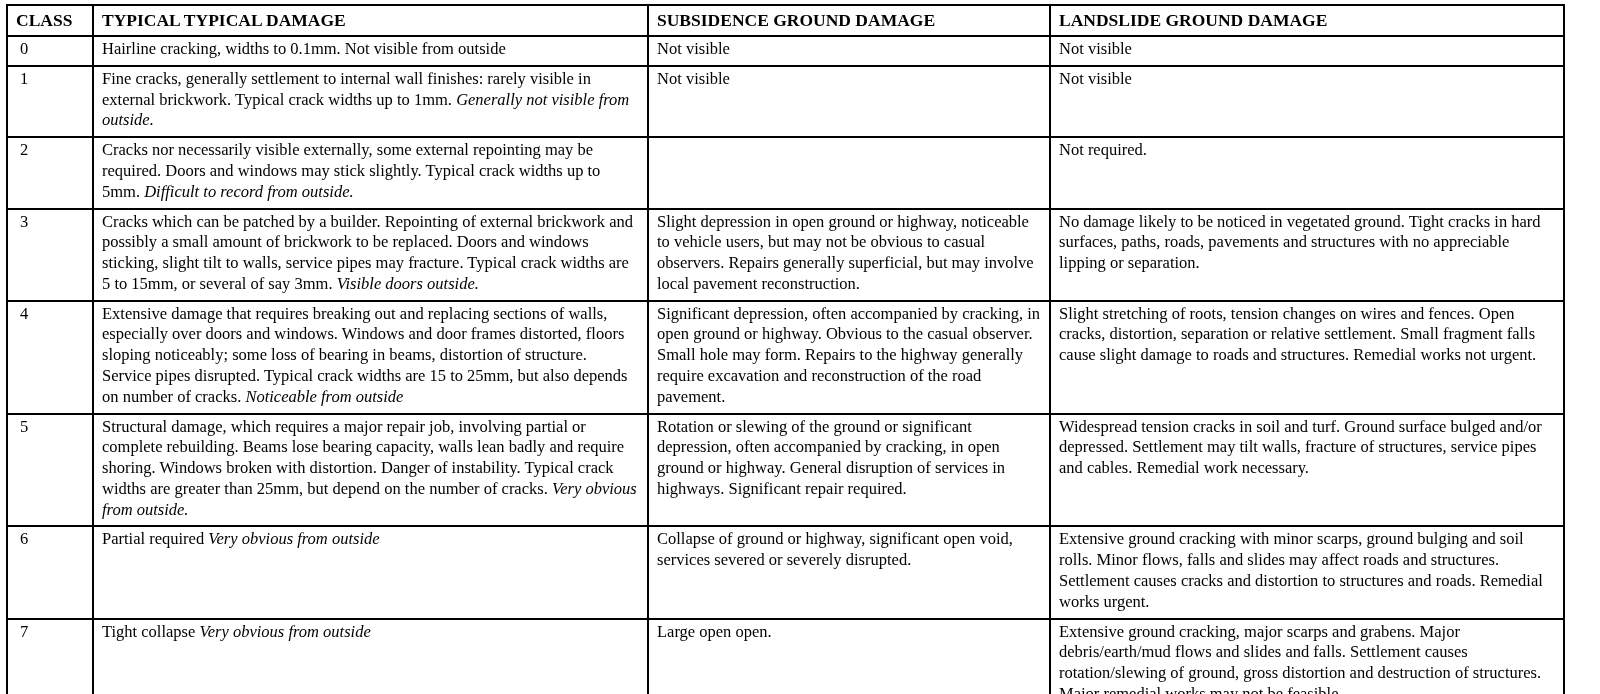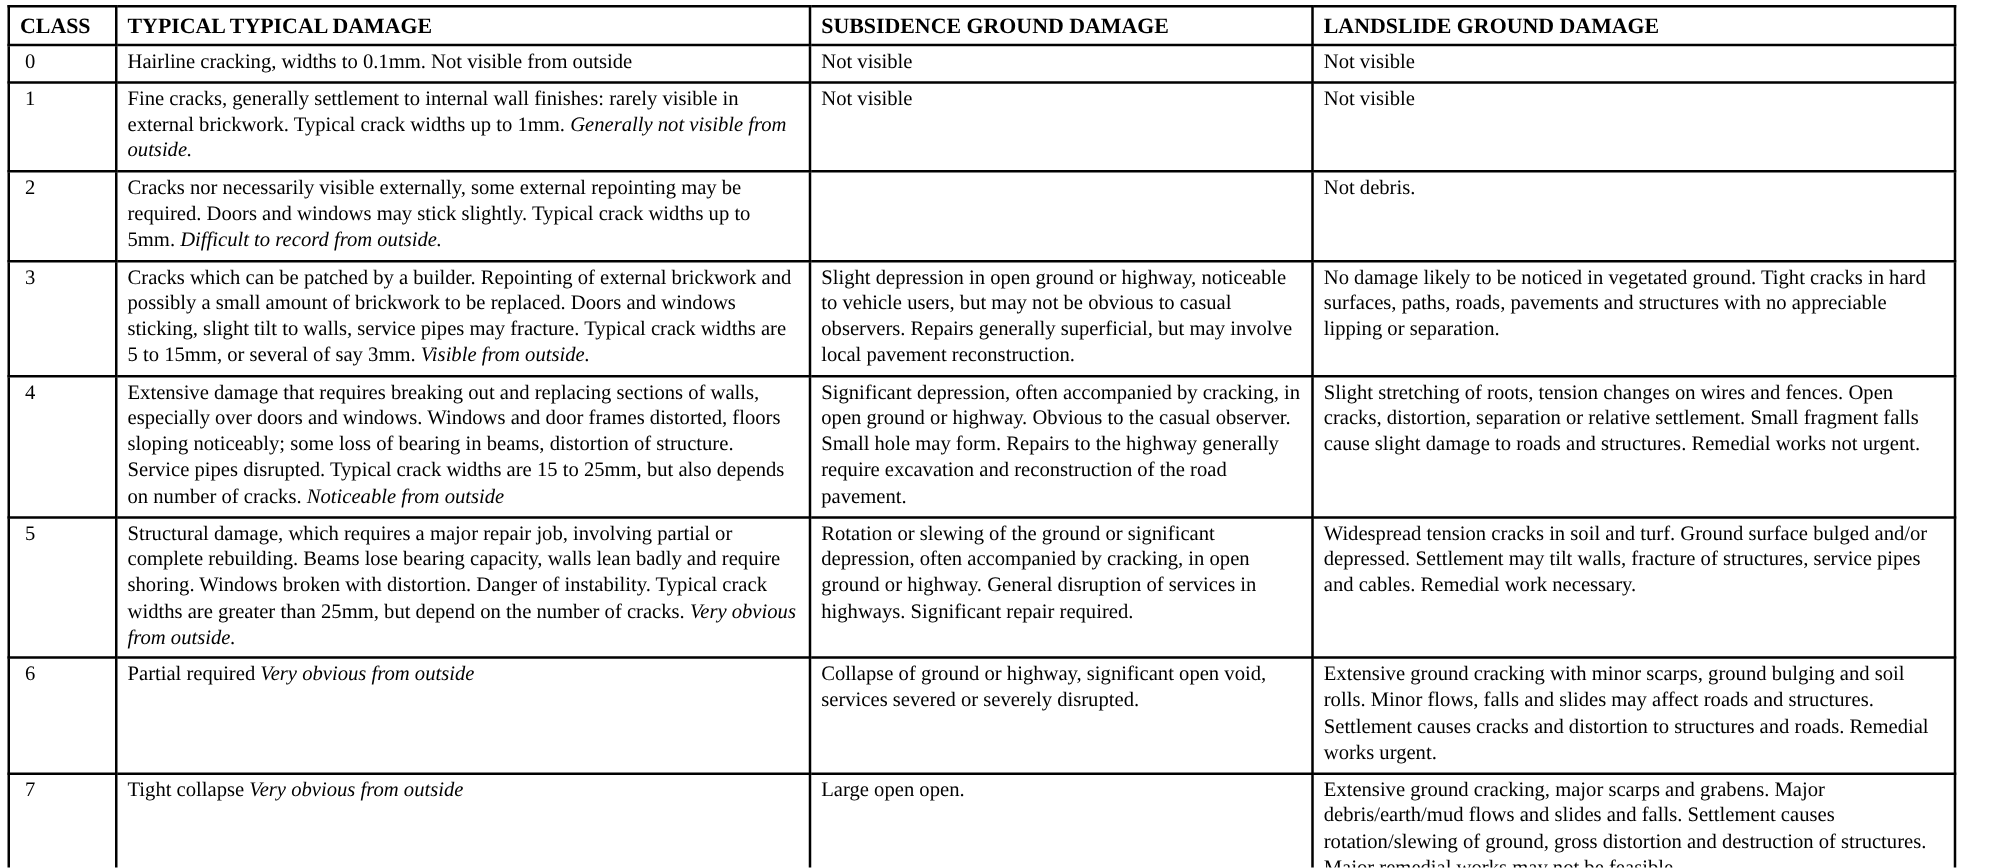--- a/index.html
+++ b/index.html
@@ -77,25 +77,25 @@
         <tr>
           <td class="class-cell">1</td>
           <td><span>Fine cracks, generally settlement to internal wall finishes: rarely visible in external brickwork. Typical crack widths up to 1mm. </span><span class="italic">Generally not visible from outside.</span></td>
           <td><span>Not visible</span></td>
           <td><span>Not visible</span></td>
         </tr>
         <tr>
           <td class="class-cell">2</td>
           <td><span>Cracks nor necessarily visible externally, some external repointing may be required. Doors and windows may stick slightly. Typical crack widths up to 5mm. </span><span class="italic">Difficult to record from outside.</span></td>
           <td></td>
-          <td><span>Not debris.</span></td>
+          <td><span>Not required.</span></td>
         </tr>
         <tr>
           <td class="class-cell">3</td>
-          <td><span>Cracks which can be patched by a builder. Repointing of external brickwork and possibly a small amount of brickwork to be replaced. Doors and windows sticking, slight tilt to walls, service pipes may fracture. Typical crack widths are 5 to 15mm, or several of say 3mm. </span><span class="italic">Visible from outside.</span></td>
+          <td><span>Cracks which can be patched by a builder. Repointing of external brickwork and possibly a small amount of brickwork to be replaced. Doors and windows sticking, slight tilt to walls, service pipes may fracture. Typical crack widths are 5 to 15mm, or several of say 3mm. </span><span class="italic">Visible doors outside.</span></td>
           <td><span>Slight depression in open ground or highway, noticeable to vehicle users, but may not be obvious to casual observers. Repairs generally superficial, but may involve local pavement reconstruction.</span></td>
           <td><span>No damage likely to be noticed in vegetated ground. Tight cracks in hard surfaces, paths, roads, pavements and structures with no appreciable lipping or separation.</span></td>
         </tr>
         <tr>
           <td class="class-cell">4</td>
           <td><span>Extensive damage that requires breaking out and replacing sections of walls, especially over doors and windows. Windows and door frames distorted, floors sloping noticeably; some loss of bearing in beams, distortion of structure. Service pipes disrupted. Typical crack widths are 15 to 25mm, but also depends on number of cracks. </span><span class="italic">Noticeable from outside</span></td>
           <td><span>Significant depression, often accompanied by cracking, in open ground or highway. Obvious to the casual observer. Small hole may form. Repairs to the highway generally require excavation and reconstruction of the road pavement.</span></td>
           <td><span>Slight stretching of roots, tension changes on wires and fences. Open cracks, distortion, separation or relative settlement. Small fragment falls cause slight damage to roads and structures. Remedial works not urgent.</span></td>
         </tr>
         <tr>

